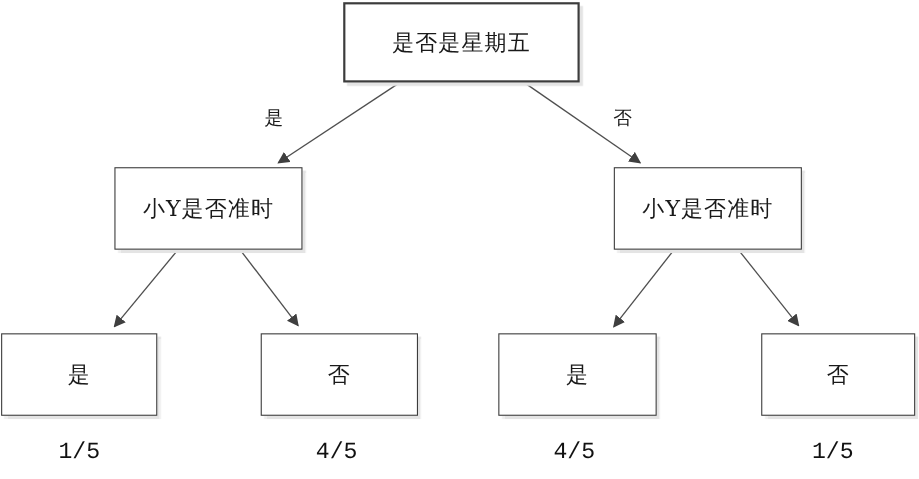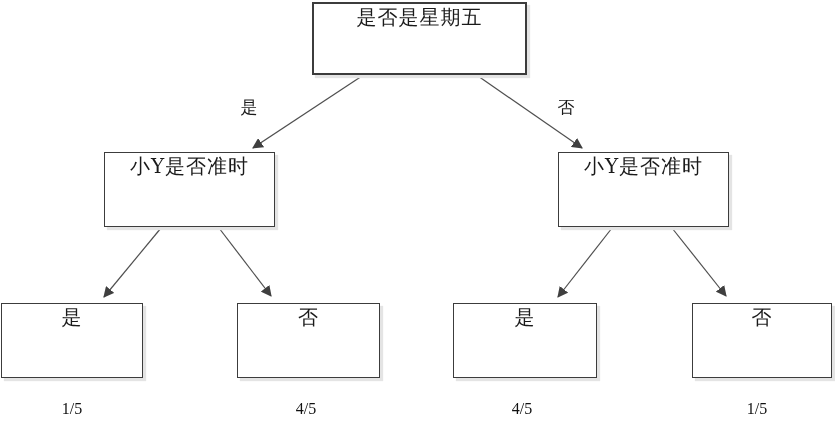--- a/index.html
+++ b/index.html
@@ -21,20 +21,21 @@
     width: 835px;
     height: 435px;
   }
   .node {
     position: absolute;
     box-sizing: border-box;
     background: #ffffff;
     border: 1.5px solid #3c3c3c;
     box-shadow: 3px 3px 1px #e4e4e4;
     display: flex;
+    align-items: center;
     justify-content: center;
     font-family: "DejaVu Serif", serif;
     font-size: 20px;
     color: #1a1a1a;
     letter-spacing: 1px;
     white-space: nowrap;
   }
   .node-root   { left: 312px; top: 2px;   width: 215px; height: 73px; border-width: 2px; }
   .node-mid-l  { left: 104px; top: 152px; width: 171px; height: 75px; }
   .node-mid-r  { left: 558px; top: 152px; width: 171px; height: 75px; }
@@ -48,22 +49,22 @@
     font-family: "DejaVu Serif", serif;
     font-size: 17px;
     color: #1a1a1a;
   }
   .edge-label-yes { left: 249px; top: 96px; }
   .edge-label-no  { left: 566px; top: 96px; }
   .fraction {
     position: absolute;
     top: 400px;
     transform: translateX(-50%);
-    font-family: Liberation Serif, serif;
-    font-size: 16px;
+    font-family: Liberation Mono, monospace;
+    font-size: 21px;
     color: #111111;
   }
   .fraction-0 { left: 72px; }
   .fraction-1 { left: 306px; }
   .fraction-2 { left: 522px; }
   .fraction-3 { left: 757px; }
 </style>
 </head>
 <body>
 

